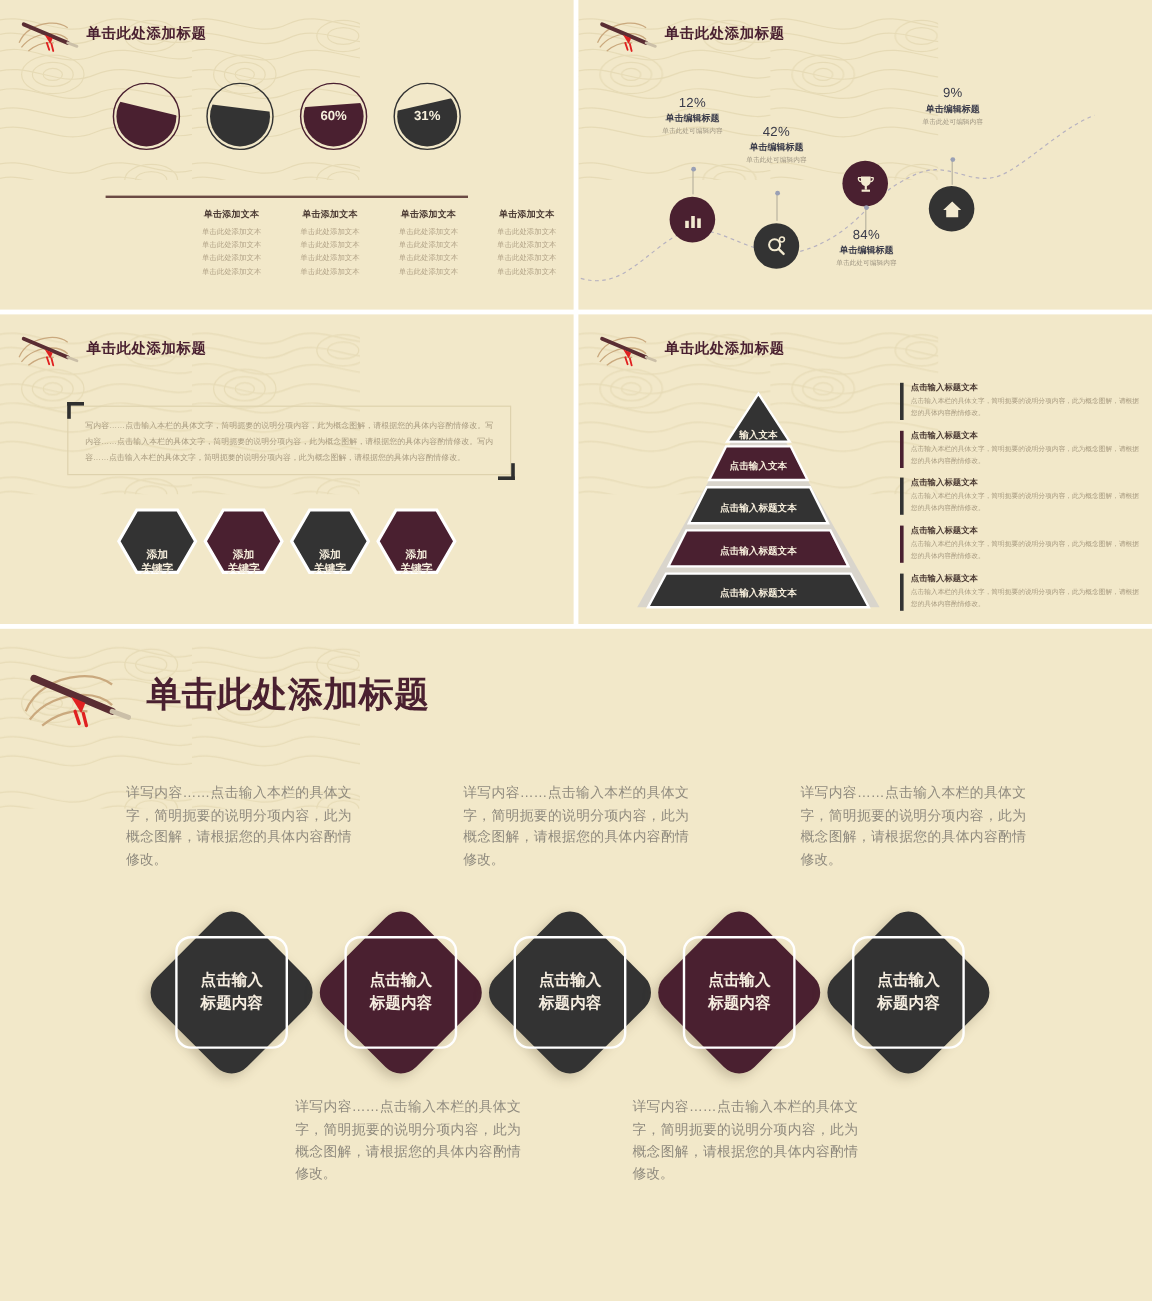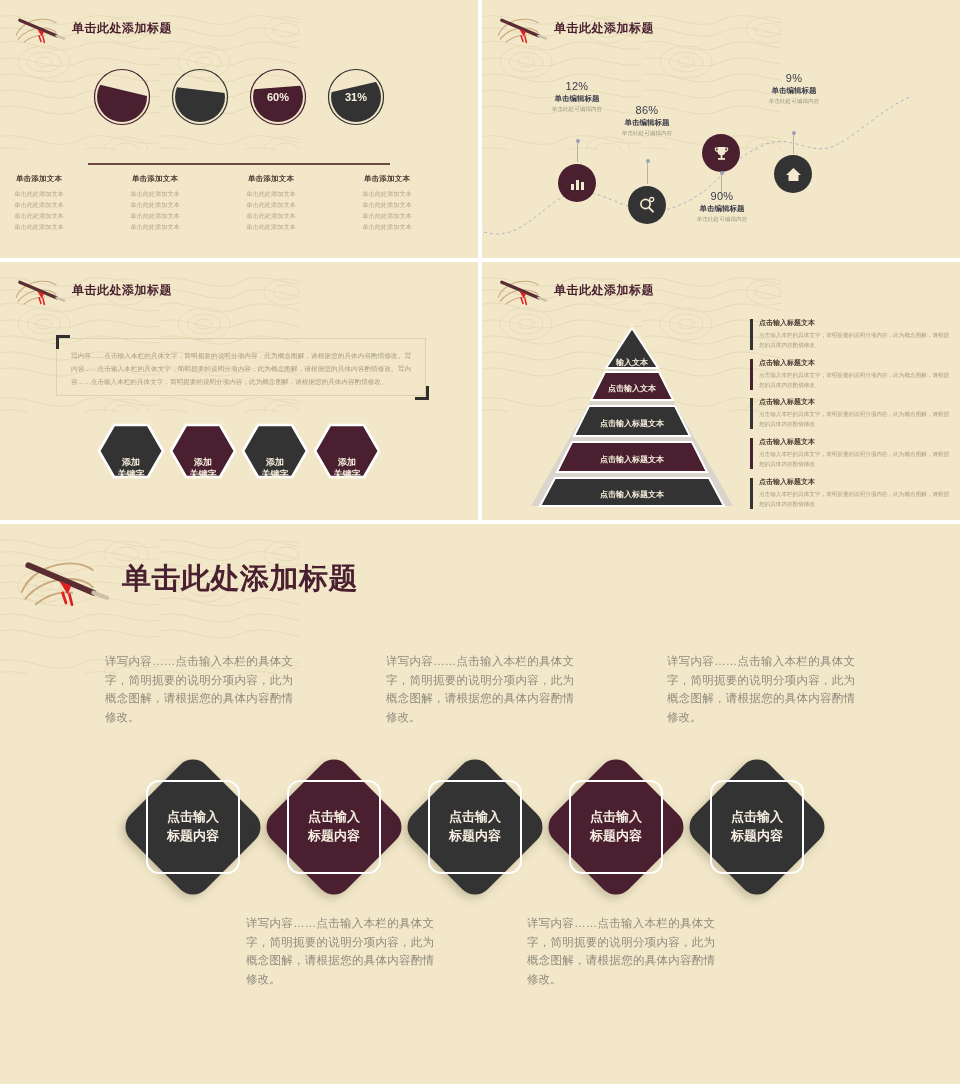--- a/index.html
+++ b/index.html
@@ -54,21 +54,21 @@
     align-items:center; justify-content:center;
     color:#f7f1dd; font-size:11px; font-weight:bold;
     z-index:3;
   }
   .rule{
     position:absolute; left:88px; right:88px; top:163px;
     height:2px; background:#6b4a44;
   }
   .cap-row{
     position:absolute; left:0; right:0; top:174px;
-    display:flex; justify-content:flex-start; gap:38px;
+    display:flex; justify-content:flex-end; gap:4px;
   }
   .cap-col{ width:78px; text-align:center; }
   .cap-h{
     font-size:7.5px; font-weight:bold; color:#4b3a33; letter-spacing:.2px;
   }
   .cap-b{
     margin-top:5px; font-size:6.2px; color:#b2a municipality;
     color:#b3a488; line-height:1.75;
   }
 
@@ -354,37 +354,37 @@
 
       <div class="node dark" style="left:146px; top:186px;">
         <svg width="18" height="18" viewBox="0 0 18 18">
           <circle cx="7.5" cy="8" r="4.6" fill="none" stroke="#f3ead0" stroke-width="1.7"></circle>
           <path d="M11 11.6 L15 15.6" stroke="#f3ead0" stroke-width="2" stroke-linecap="round"></path>
           <circle cx="13.6" cy="3.6" r="2.1" fill="none" stroke="#f3ead0" stroke-width="1.3"></circle>
         </svg>
       </div>
       <div class="stem" style="left:165px; top:162px; height:22px;"></div>
       <div class="lbl" style="left:105px; top:104px;">
-        <div class="pc">86%</div>
+        <div class="pc">42%</div>
         <div class="h">单击编辑标题</div>
         <div class="s">单击此处可编辑内容</div>
       </div>
 
       <div class="node maroon" style="left:220px; top:134px;">
         <svg width="17" height="17" viewBox="0 0 17 17">
           <path d="M4.5 2 h8 v4.2 a4 4 0 0 1 -8 0 Z" fill="#f3ead0"></path>
           <path d="M4.5 3 h-2 a2.4 2.4 0 0 0 2.4 3.4" fill="none" stroke="#f3ead0" stroke-width="1.1"></path>
           <path d="M12.5 3 h2 a2.4 2.4 0 0 1 -2.4 3.4" fill="none" stroke="#f3ead0" stroke-width="1.1"></path>
           <rect x="7.6" y="10" width="1.8" height="3" fill="#f3ead0"></rect>
           <rect x="5" y="13" width="7" height="1.8" fill="#f3ead0"></rect>
         </svg>
       </div>
       <div class="stem" style="left:239px; top:174px; height:22px;"></div>
       <div class="lbl" style="left:180px; top:190px;">
-        <div class="pc">90%</div>
+        <div class="pc">84%</div>
         <div class="h">单击编辑标题</div>
         <div class="s">单击此处可编辑内容</div>
       </div>
 
       <div class="node dark" style="left:292px; top:155px;">
         <svg width="17" height="17" viewBox="0 0 17 17">
           <path d="M8.5 2 L16 9 H13.5 V15 H3.5 V9 H1 Z" fill="#f3ead0"></path>
         </svg>
       </div>
       <div class="stem" style="left:311px; top:134px; height:20px;"></div>

